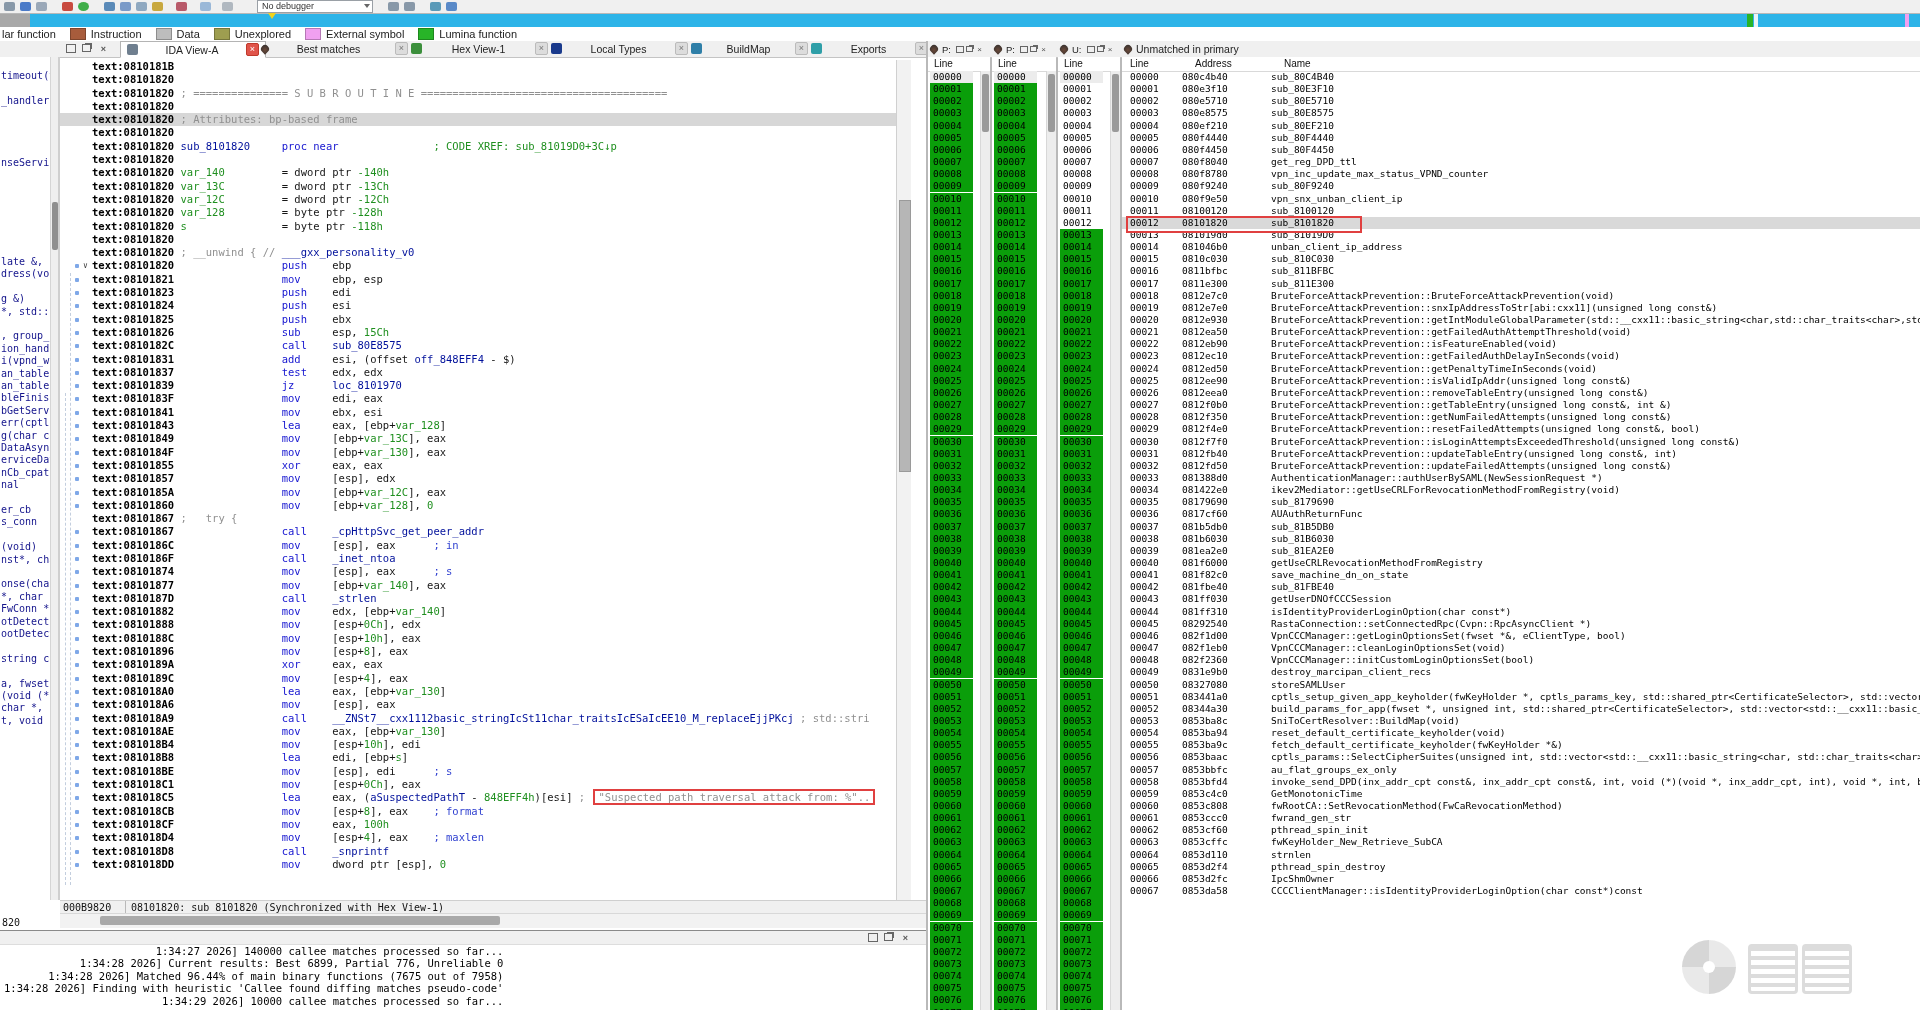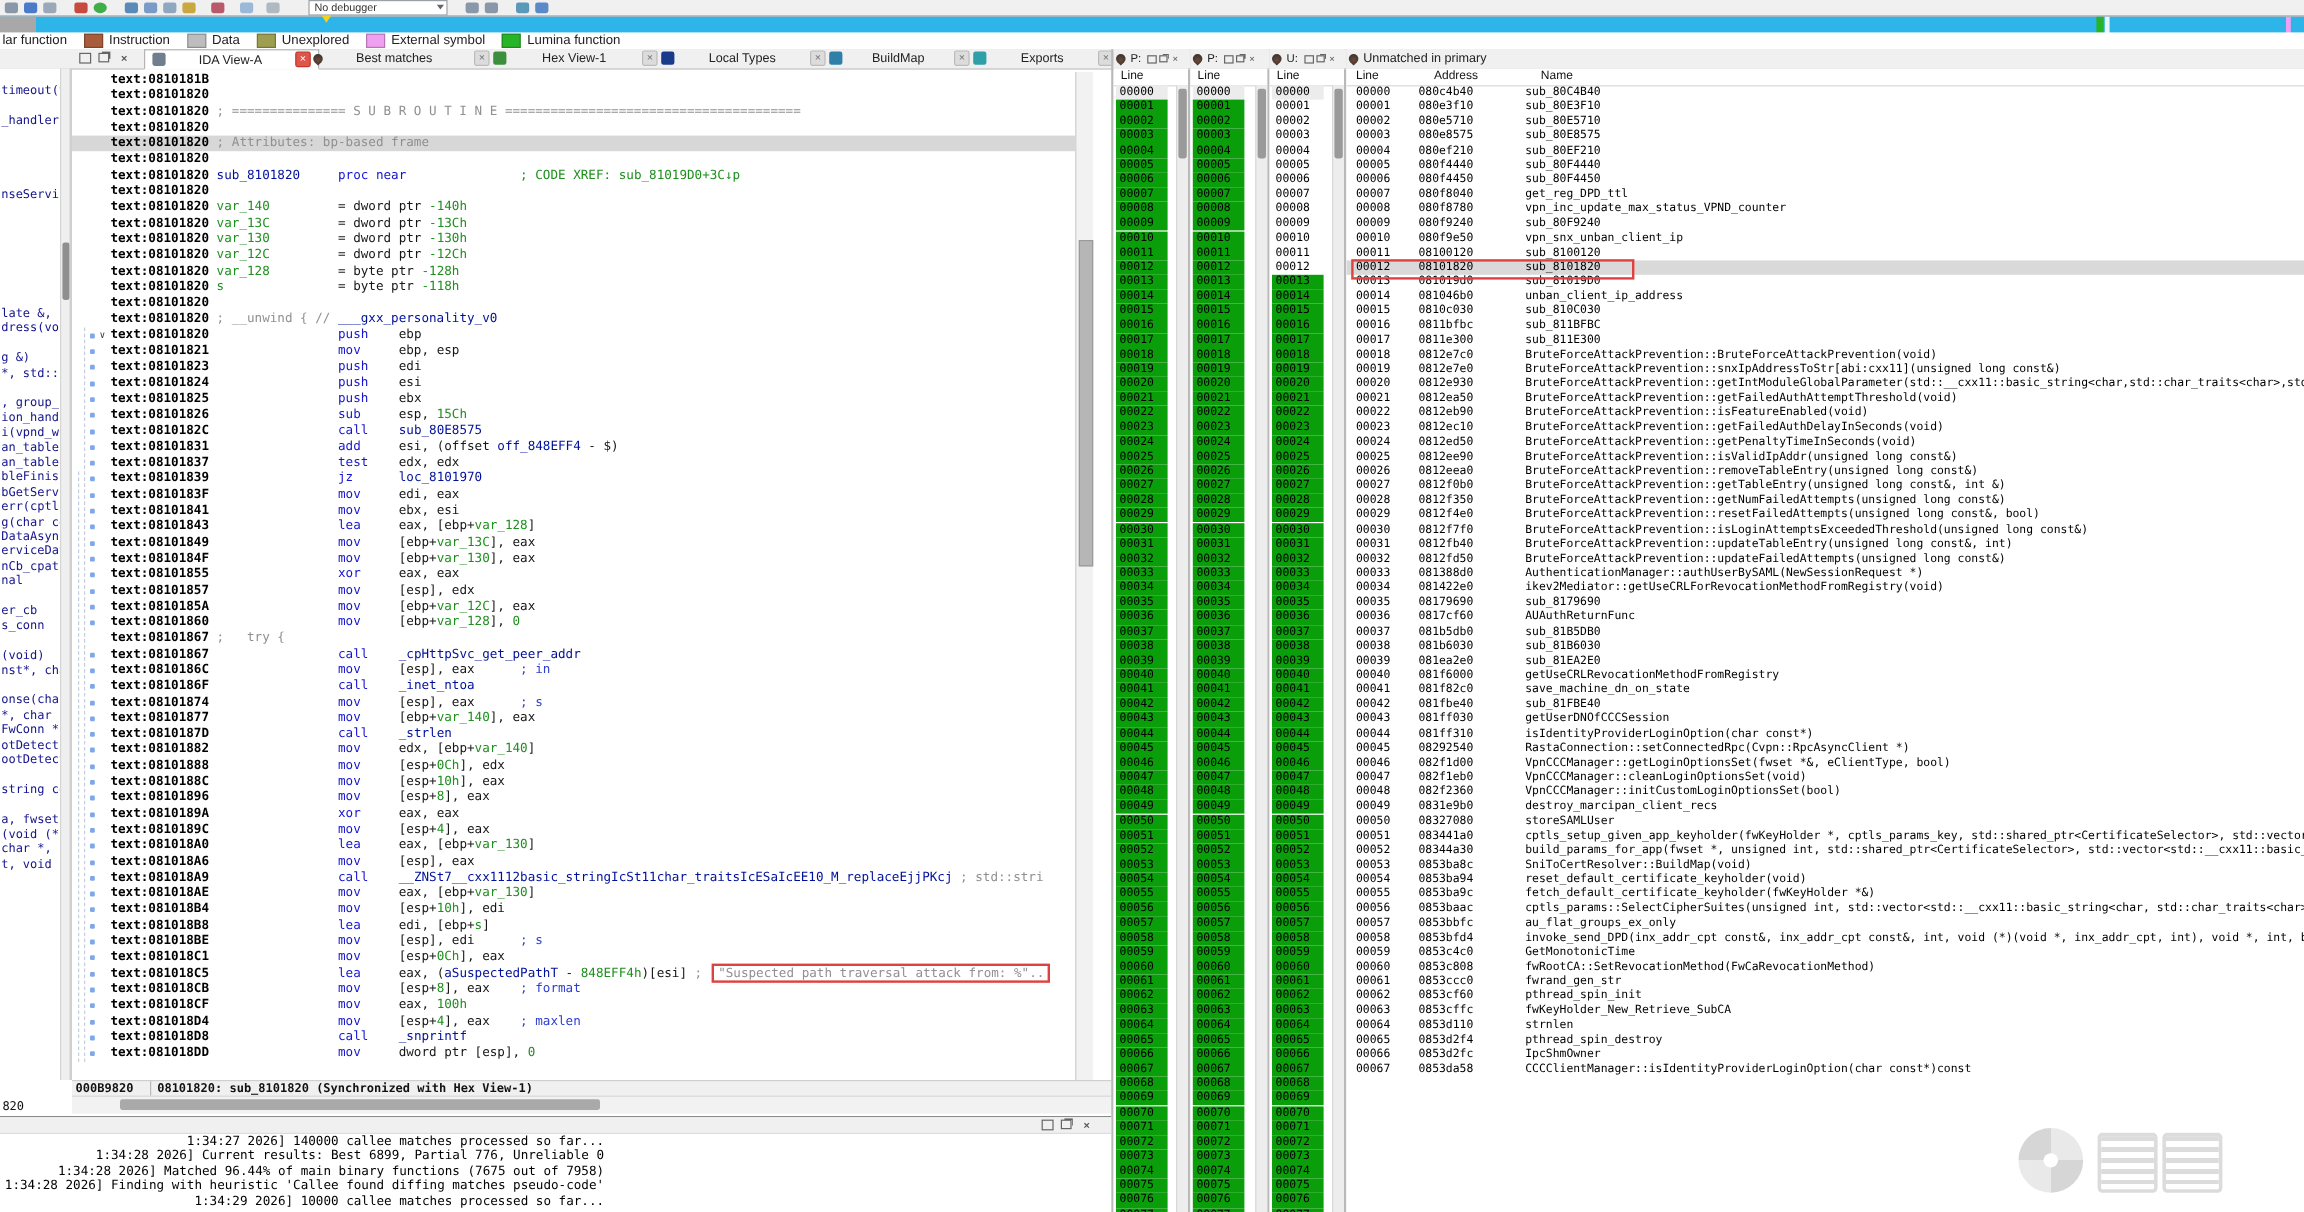--- a/index.html
+++ b/index.html
@@ -67,21 +67,21 @@
   .tk-n{color:#00109b;}
   .tk-c{color:#2e3fd0;}
   .tk-x{color:#1f8f1f;text-align:right;}
   .tk-r{color:#909090;border:2px solid #e04040;padding:0 3px;margin-left:2px;}
   .jumpdash{position:absolute;width:0;border-left:1px dashed #c3cede;}
   #disasm-vsb{left:896px;top:60px;width:14px;height:840px;background:#f2f2f2;border-left:1px solid #d0d0d0;}
   #disasm-vsb .thumb{position:absolute;left:2px;top:140px;width:10px;height:270px;background:#b6b6b6;border:1px solid #9a9a9a;}
 
   
   #dstatus{left:60px;top:900px;width:866px;height:13px;background:#f0f0f0;border-top:1px solid #cfcfcf;
-           font-size:10px;display:flex;align-items:center;color:#111;font-weight:bold;}
+           font-size:10px;display:flex;align-items:center;color:#111;}
   #dstatus .cell1{width:62px;padding-left:3px;border-right:1px solid #b9b9b9;height:100%;line-height:13px;}
   #dstatus .cell2{padding-left:5px;line-height:13px;white-space:nowrap;}
   #dhscroll{left:60px;top:913px;width:866px;height:14px;background:#f2f2f2;border-top:1px solid #d8d8d8;}
   #dhscroll .thumb{position:absolute;left:40px;top:2px;width:400px;height:9px;background:#a9a9a9;border-radius:2px;}
   #frag820{left:2px;top:917px;font-size:10px;color:#111;}
 
   
   .vsplit{position:absolute;top:41px;width:2px;height:969px;background:#b9b9b9;}
   .minibar{position:absolute;top:41px;height:16px;background:#f0f0f0;border-bottom:1px solid #c4c4c4;
            display:flex;align-items:center;font-size:9.5px;color:#222;padding-left:2px;overflow:hidden;}
@@ -271,21 +271,20 @@
 <div class="dl"><span class="tk-a">text:0810181B </span></div>
     <div class="dl"><span class="tk-a">text:08101820 </span></div>
     <div class="dl"><span class="tk-a">text:08101820 </span><span class="tk-g">; =============== S U B R O U T I N E =======================================</span></div>
     <div class="dl"><span class="tk-a">text:08101820 </span></div>
     <div class="dl hl"><span class="tk-a">text:08101820 </span><span class="tk-g">; Attributes: bp-based frame</span></div>
     <div class="dl"><span class="tk-a">text:08101820 </span></div>
     <div class="dl"><span class="tk-a">text:08101820 </span><span class="tk-n">sub_8101820</span><span class="tk-t">     </span><span class="tk-k">proc near</span><span class="tk-t">               </span><span class="tk-x">; CODE XREF: sub_81019D0+3C↓p</span></div>
     <div class="dl"><span class="tk-a">text:08101820 </span></div>
     <div class="dl"><span class="tk-a">text:08101820 </span><span class="tk-G">var_140</span><span class="tk-t">         = dword ptr </span><span class="tk-G">-140h</span></div>
     <div class="dl"><span class="tk-a">text:08101820 </span><span class="tk-G">var_13C</span><span class="tk-t">         = dword ptr </span><span class="tk-G">-13Ch</span></div>
-    <div class="dl"><span class="tk-a">text:08101820 </span><span class="tk-G">var_130</span><span class="tk-t">         = dword ptr </span><span class="tk-G">-130h</span></div>
     <div class="dl"><span class="tk-a">text:08101820 </span><span class="tk-G">var_12C</span><span class="tk-t">         = dword ptr </span><span class="tk-G">-12Ch</span></div>
     <div class="dl"><span class="tk-a">text:08101820 </span><span class="tk-G">var_128</span><span class="tk-t">         = byte ptr </span><span class="tk-G">-128h</span></div>
     <div class="dl"><span class="tk-a">text:08101820 </span><span class="tk-G">s</span><span class="tk-t">               = byte ptr </span><span class="tk-G">-118h</span></div>
     <div class="dl"><span class="tk-a">text:08101820 </span></div>
     <div class="dl"><span class="tk-a">text:08101820 </span><span class="tk-g">; __unwind { // </span><span class="tk-n">___gxx_personality_v0</span></div>
     <div class="dl"><div class="dot"></div><div class="chev">∨</div><span class="tk-a">text:08101820 </span><span class="tk-t">                </span><span class="tk-k">push</span><span class="tk-t">    ebp</span></div>
     <div class="dl"><div class="dot"></div><span class="tk-a">text:08101821 </span><span class="tk-t">                </span><span class="tk-k">mov</span><span class="tk-t">     ebp, esp</span></div>
     <div class="dl"><div class="dot"></div><span class="tk-a">text:08101823 </span><span class="tk-t">                </span><span class="tk-k">push</span><span class="tk-t">    edi</span></div>
     <div class="dl"><div class="dot"></div><span class="tk-a">text:08101824 </span><span class="tk-t">                </span><span class="tk-k">push</span><span class="tk-t">    esi</span></div>
     <div class="dl"><div class="dot"></div><span class="tk-a">text:08101825 </span><span class="tk-t">                </span><span class="tk-k">push</span><span class="tk-t">    ebx</span></div>

